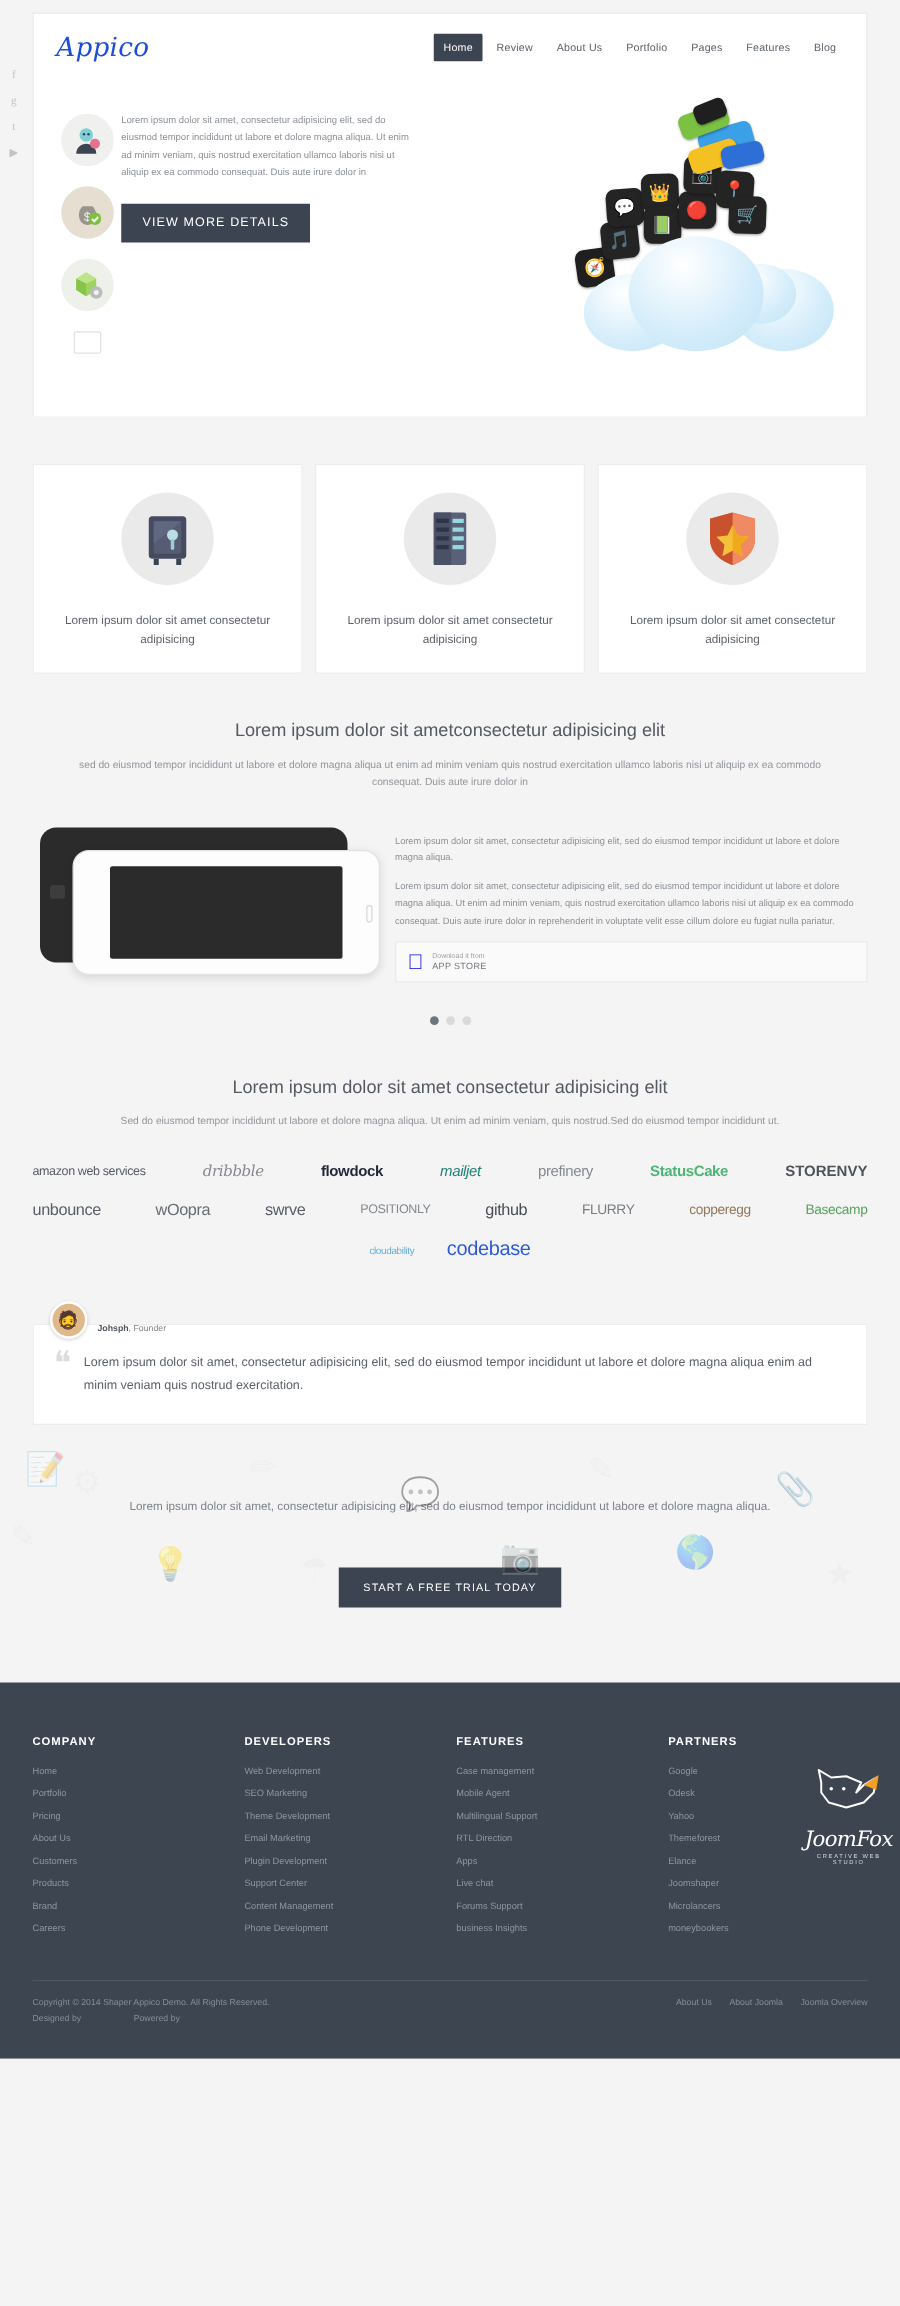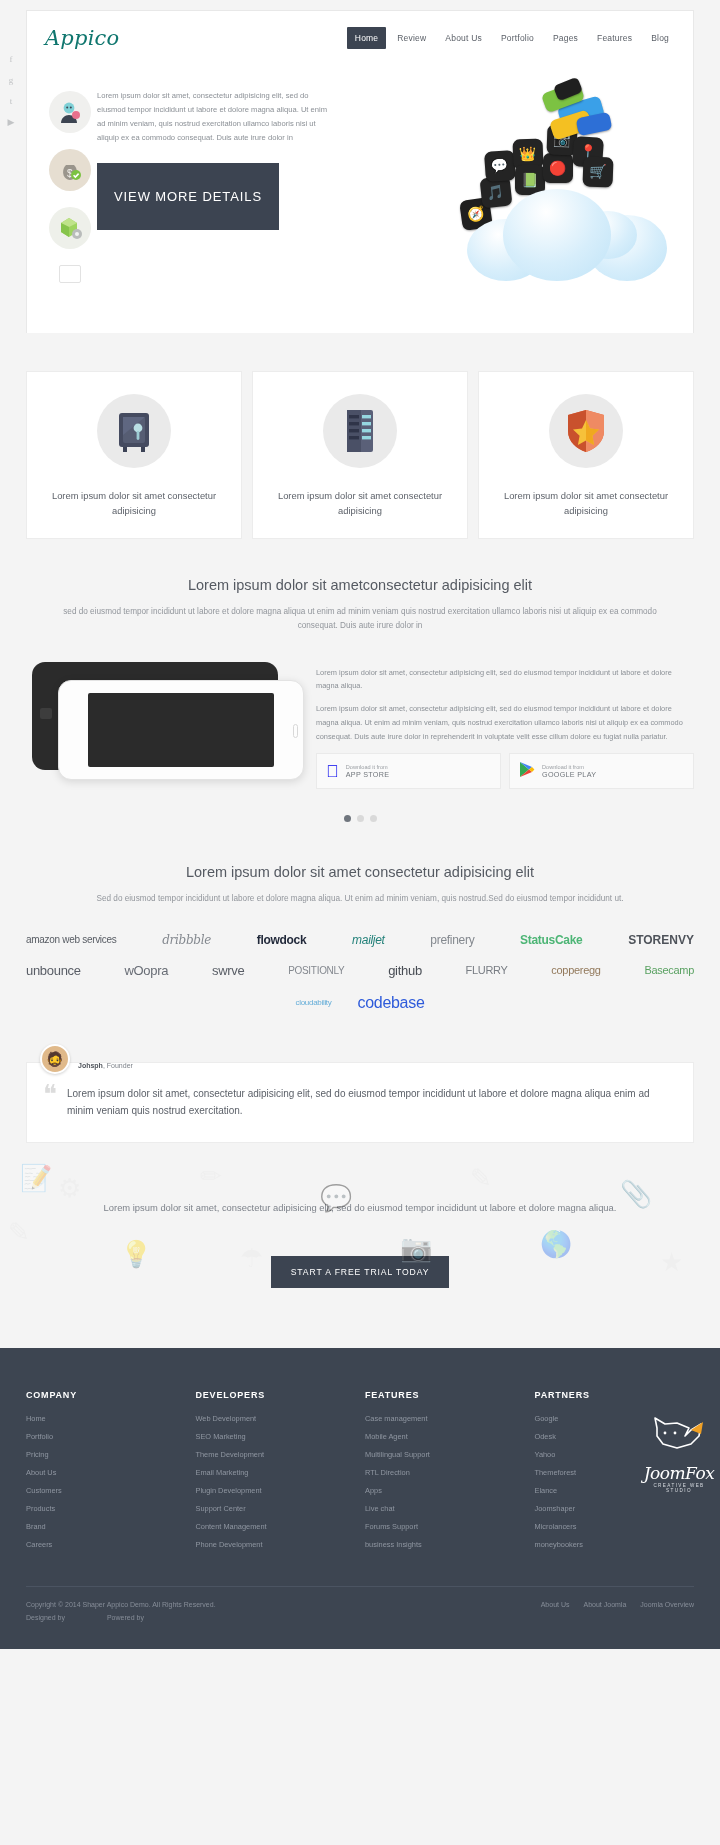--- a/index.html
+++ b/index.html
@@ -28,21 +28,21 @@
     border: 1px solid #e8e8e8;
     border-bottom: none;
     position: relative;
   }
   .header {
     height: 54px; display: flex; align-items: center;
     justify-content: space-between; padding: 0 16px 0 18px;
   }
   .logo {
     font-family: "DejaVu Serif", serif;
-    font-style: italic; font-size: 21px; color: #0f766e; letter-spacing: .2px;
+    font-style: italic; font-size: 21px; color: #1d4ed8; letter-spacing: .2px;
   }
   .nav { display: flex; align-items: center; gap: 3px; }
   .nav a {
     font-size: 8.5px; color: #5b6068; text-decoration: none;
     padding: 6px 8px; border-radius: 1px; letter-spacing: .2px;
   }
   .nav a.active { background: #3c4451; color: #fff; }
 
   
   .hero { display: flex; padding: 18px 0 34px 0; position: relative; min-height: 232px; }
@@ -60,22 +60,22 @@
     width: 22px; height: 18px; margin-left: 10px;
   }
   .hero-text { width: 232px; padding-top: 6px; }
   .hero-text h1 {
     font-size: 15.5px; font-weight: 400; color: #4e545c; line-height: 1.42;
     letter-spacing: -.1px; margin-bottom: 11px;
   }
   .hero-text p { font-size: 7.6px; line-height: 1.85; color: #8b9096; }
   .btn-dark {
     display: inline-block; margin-top: 18px;
-    background: #3c4451; color: #fff; font-size: 13px; letter-spacing: .9px;
-    padding: 26px 17px; text-decoration: none;
+    background: #3c4451; color: #fff; font-size: 10px; letter-spacing: .9px;
+    padding: 10px 17px; text-decoration: none;
   }
   .hero-art { position: absolute; right: 8px; top: 6px; width: 240px; height: 218px; }
 
   
   .cloud { position: absolute; left: 22px; bottom: 8px; width: 200px; height: 92px; }
   .cloud i {
     position: absolute; border-radius: 50%;
     background: radial-gradient(circle at 40% 25%, #ffffff 0%, #d7eefb 55%, #bfe3f7 100%);
   }
   .cloud .c1 { width: 108px; height: 92px; left: 36px; bottom: 0; }
@@ -385,34 +385,20 @@
       <p>Lorem ipsum dolor sit amet, consectetur adipisicing elit, sed do eiusmod tempor incididunt ut labore et dolore magna aliqua.</p>
       <p>Lorem ipsum dolor sit amet, consectetur adipisicing elit, sed do eiusmod tempor incididunt ut labore et dolore magna aliqua. Ut enim ad minim veniam, quis nostrud exercitation ullamco laboris nisi ut aliquip ex ea commodo consequat. Duis aute irure dolor in reprehenderit in voluptate velit esse cillum dolore eu fugiat nulla pariatur.</p>
       <div class="stores">
         <a href="#" class="store">
           <span class="glyph"></span>
           <span class="lbl">
             <small>Download it from</small>
             <strong>APP STORE</strong>
           </span>
         </a>
-        <a href="#" class="store">
-          <span class="glyph">
-            <svg width="16" height="17" viewBox="0 0 16 17">
-              <path d="M1 1l9 7.5L1 16z" fill="#34a853"></path>
-              <path d="M1 1l9 7.5L13 6z" fill="#4285f4"></path>
-              <path d="M1 16l9-7.5L13 11z" fill="#ea4335"></path>
-              <path d="M10 8.5L13 6l2.4 2.5L13 11z" fill="#fbbc05"></path>
-            </svg>
-          </span>
-          <span class="lbl">
-            <small>Download it from</small>
-            <strong>GOOGLE PLAY</strong>
-          </span>
-        </a>
       </div>
     </div>
   </div>
 
   <div class="dots">
     <div class="dot on"></div>
     <div class="dot"></div>
     <div class="dot"></div>
   </div>
 

